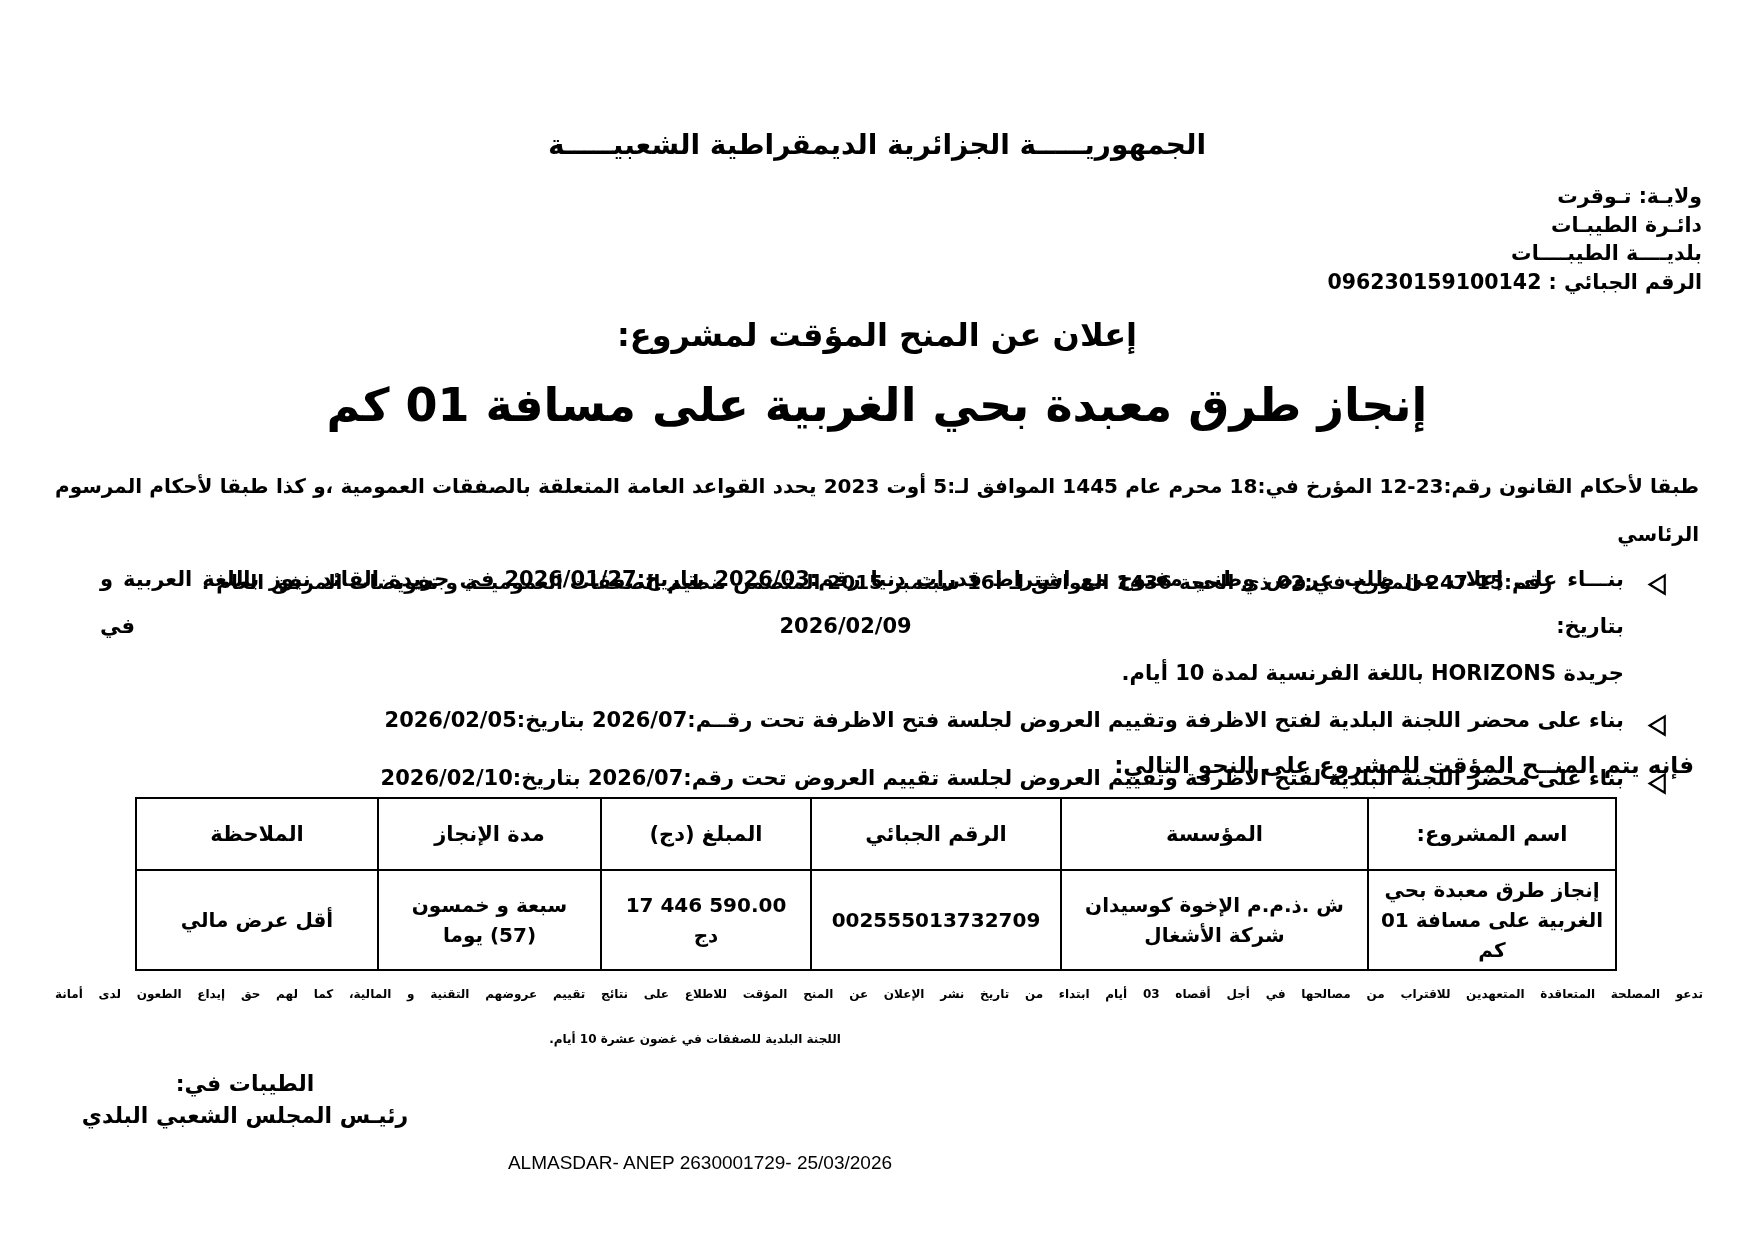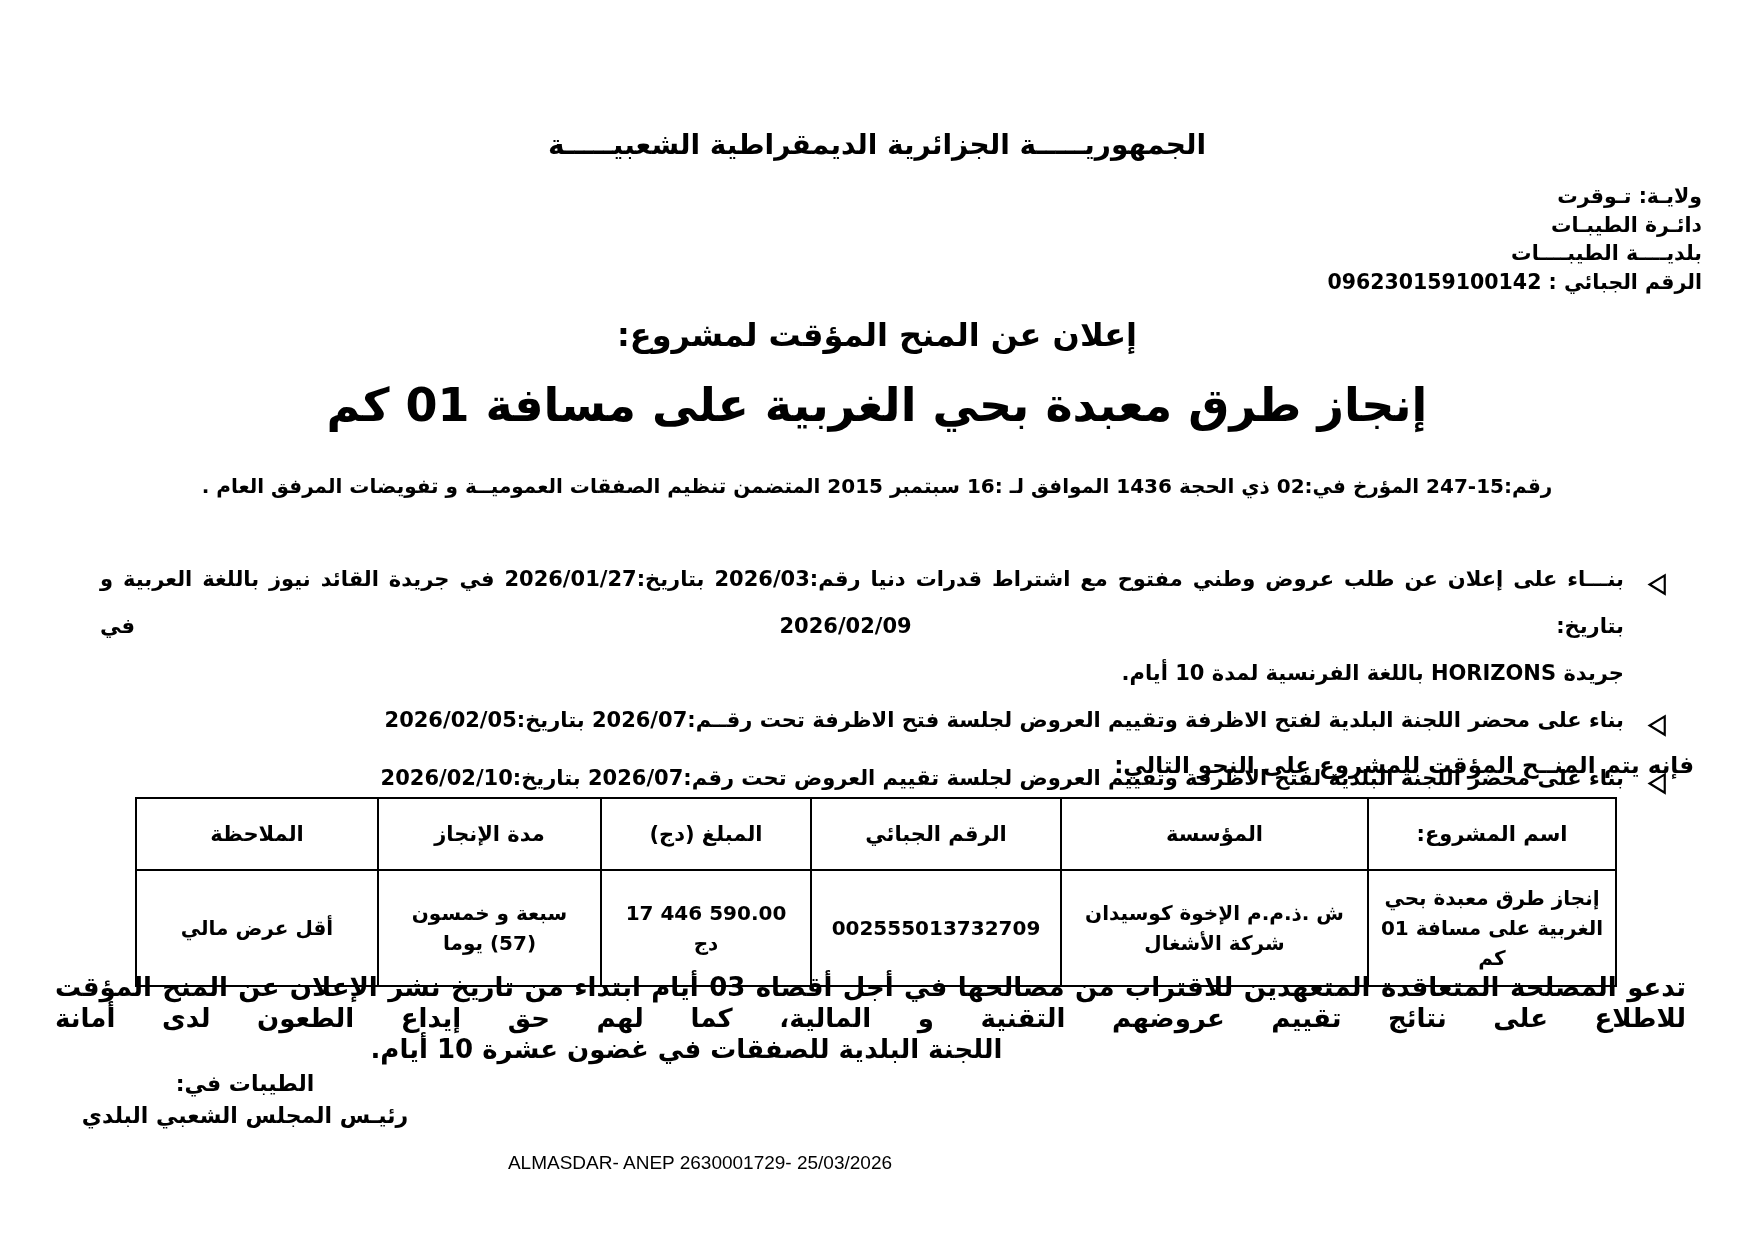--- a/index.html
+++ b/index.html
@@ -30,26 +30,26 @@
   .bullet-marker { flex:0 0 44px; padding-top:11px; }
   .bullet-text { flex:1; }
   .right-line { }
 
   .award-intro { position:absolute; top:752px; right:60px; left:60px;
     text-align:right; font-size:23px; font-weight:bold; }
 
   .award-table { position:absolute; top:797px; right:137px; width:1480px;
     border-collapse:collapse; table-layout:fixed; }
   .award-table th, .award-table td { border:2px solid #000; text-align:center;
-    vertical-align:middle; font-weight:bold; padding:12px 10px; }
+    vertical-align:middle; font-weight:bold; padding:4px 10px; }
   .award-table th { height:72px; font-size:21px; }
   .award-table td { height:96px; font-size:20px; line-height:30px; }
 
-  .appeal { position:absolute; top:972px; right:68px; left:55px;
-    font-size:26px; font-weight:bold; line-height:31px; }
+  .appeal { position:absolute; top:972px; right:51px; left:55px;
+    font-size:12px; font-weight:bold; line-height:45px; }
   .appeal-line2 { text-align:center; padding-left:0; padding-right:368px; }
 
   .signature { position:absolute; top:1068px; left:55px; width:380px;
     text-align:center; font-size:22px; font-weight:bold; line-height:32px; direction:rtl; }
 
   .anep-footer { position:absolute; top:1152px; left:0; width:1400px; text-align:center;
     direction:ltr; font-family:"Liberation Sans", sans-serif; font-size:19px; font-weight:normal; }
 </style>
 </head>
 <body>
@@ -66,20 +66,21 @@
       <span>الرقم الجبائي :</span>
       <span>096230159100142</span>
     </div>
   </div>
 
   <div class="ann-heading">إعلان عن المنح المؤقت لمشروع:</div>
 
   <div class="project-heading">إنجاز طرق معبدة بحي الغربية على مسافة 01 كم</div>
 
   <div class="legal">
+    <div class="justify-line">طبقا لأحكام القانون رقم:23-12 المؤرخ في:18 محرم عام 1445 الموافق لـ:5 أوت 2023 يحدد القواعد العامة المتعلقة بالصفقات العمومية ،و كذا طبقا لأحكام المرسوم الرئاسي</div>
     <div class="center-line">رقم:15-247 المؤرخ في:02 ذي الحجة 1436 الموافق لـ :16 سبتمبر 2015 المتضمن تنظيم الصفقات العموميــة و تفويضات المرفق العام .</div>
   </div>
 
   <div class="bullets">
 
     <div class="bullet">
       <span class="bullet-marker">
         <svg width="26" height="26" viewBox="0 0 24 24">
           <path d="M21 4 L7 12.5 L21 21 Z" fill="none" stroke="#000" stroke-width="2"></path>
         </svg>

